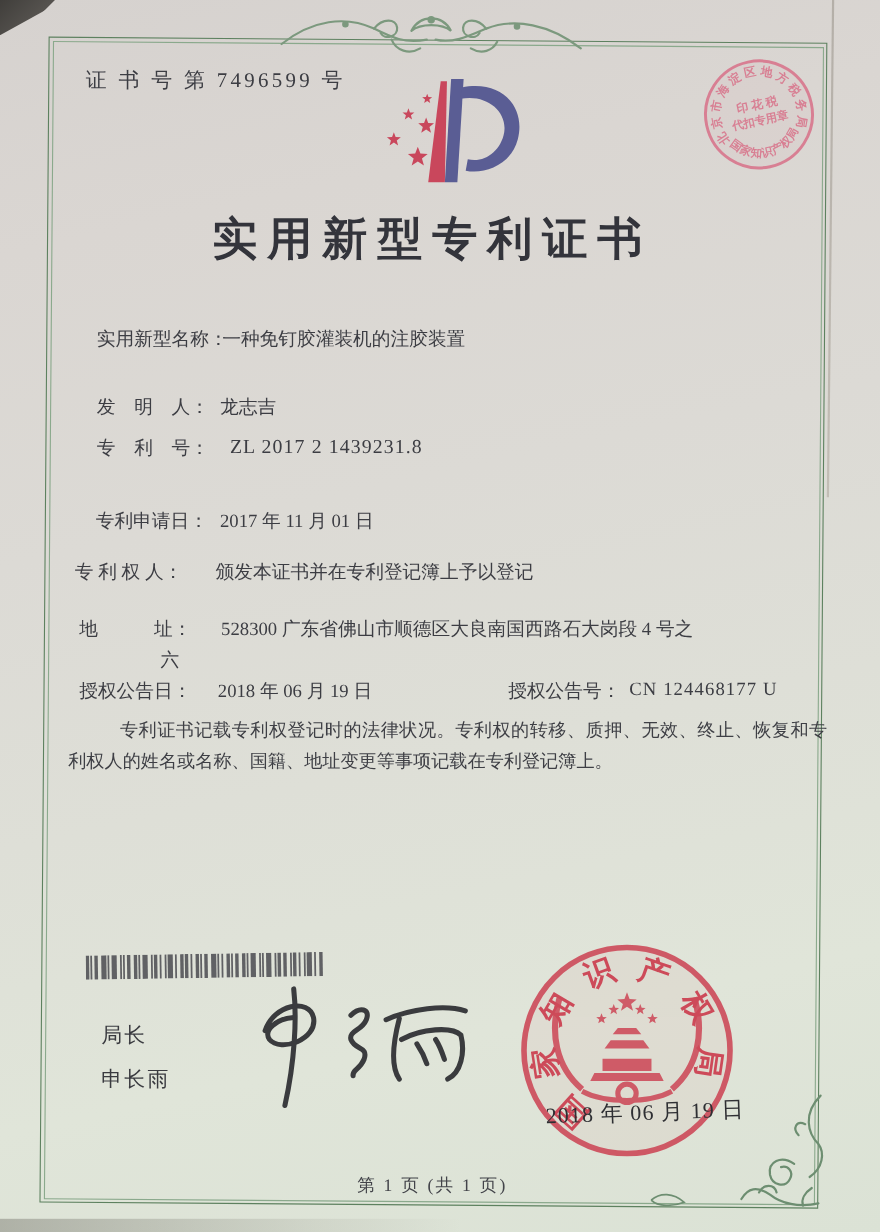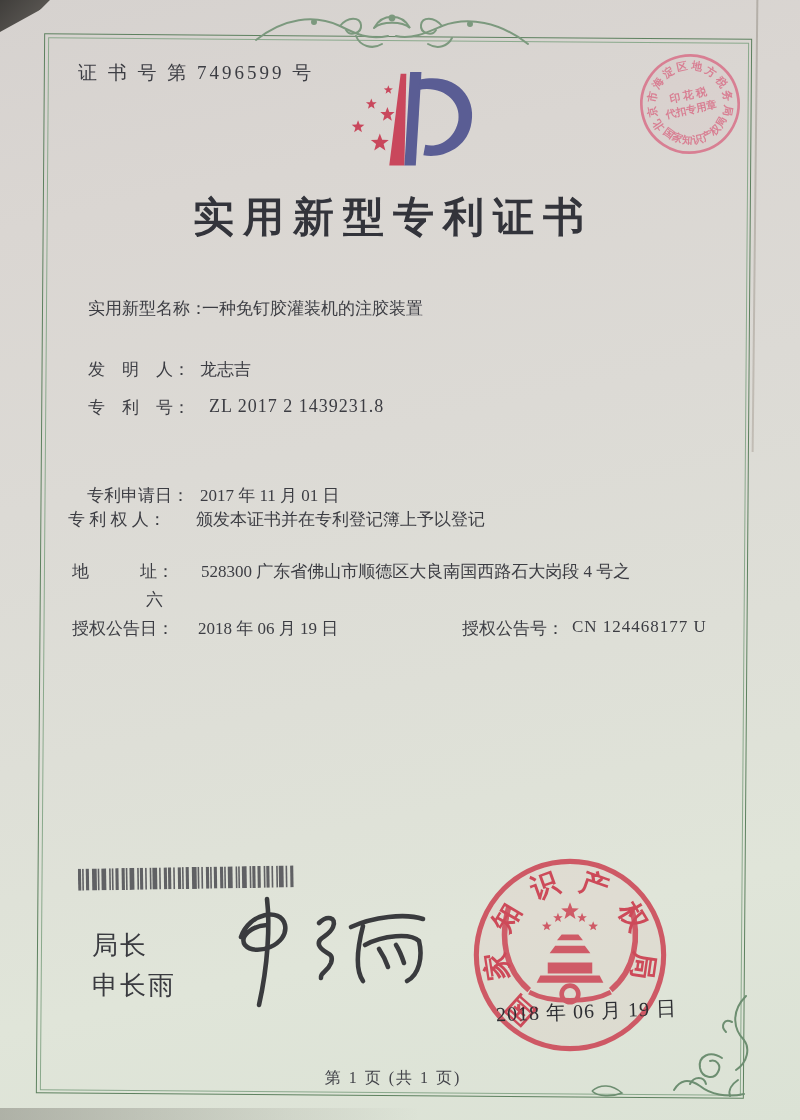--- a/index.html
+++ b/index.html
@@ -23,21 +23,21 @@
   .frame::after{content:"";position:absolute;inset:2.5px;border:1px solid #8aa98c;}
   
   .certno{left:78px;top:60px;font-size:19px;letter-spacing:3px;color:#3c3d43;text-align:center;}
   .title{left:40px;top:190px;width:706px;text-align:center;font-size:41px;font-weight:bold;
     letter-spacing:9px;color:#33343b;}
   .row{font-size:17px;color:#3c3d43;height:26px;white-space:nowrap;}
   .row .val{position:absolute;white-space:nowrap;}
   .paras{left:62px;top:650px;width:690px;font-size:16.5px;line-height:28px;
     color:#3e3f45;text-align:justify;}
   .paras p{margin:0;text-indent:2.85em;}
-  .signer{font-size:26px;color:#3a3b40;letter-spacing:2px;}
+  .signer{font-size:19px;color:#3a3b40;letter-spacing:2px;}
   .footer{left:40px;top:1068px;width:706px;text-align:center;font-size:16px;
     letter-spacing:2px;color:#43444a;}
   .sealdate{left:496px;top:998px;font-size:20px;letter-spacing:1px;color:#2e2f33;
     transform:rotate(-2deg);z-index:6;white-space:nowrap;}
   svg text{font-family:"Liberation Serif","DejaVu Serif",serif;}
 </style>
 </head>
 <body>
 
 <div class="abs corner-shadow"></div>
@@ -125,21 +125,21 @@
   <span class="val" style="left:114px;">一种免钉胶灌装机的注胶装置</span>
 </div>
 <div class="abs row" style="left:88px;top:358px;">
   <span>发　明　人：</span>
   <span class="val" style="left:112px;">龙志吉</span>
 </div>
 <div class="abs row" style="left:88px;top:396px;">
   <span>专　利　号：</span>
   <span class="val" style="left:121px;font-size:18px;letter-spacing:1px;">ZL 2017 2 1439231.8</span>
 </div>
-<div class="abs row" style="left:87px;top:484px;">
+<div class="abs row" style="left:87px;top:462px;">
   <span>专利申请日：</span>
   <span class="val" style="left:113px;">2017 年 11 月 01 日</span>
 </div>
 <div class="abs row" style="left:68px;top:508px;">
   <span>专 利 权 人：</span>
   <span class="val" style="left:128px;">颁发本证书并在专利登记簿上予以登记</span>
 </div>
 <div class="abs row" style="left:72px;top:560px;">
   <span>地　　　址：</span>
   <span class="val" style="left:129px;">528300 广东省佛山市顺德区大良南国西路石大岗段 4 号之</span>
@@ -150,20 +150,21 @@
 <div class="abs row" style="left:72px;top:617px;">
   <span>授权公告日：</span>
   <span class="val" style="left:126px;">2018 年 06 月 19 日</span>
 </div>
 <div class="abs row" style="left:462px;top:617px;">
   <span>授权公告号：</span>
   <span class="val" style="left:110px;letter-spacing:1px;">CN 124468177 U</span>
 </div>
 
 <div class="abs paras">
+  <p>专利证书记载专利权登记时的法律状况。专利权的转移、质押、无效、终止、恢复和专利权人的姓名或名称、国籍、地址变更等事项记载在专利登记簿上。</p>
 </div>
 
 <svg id="barcode" class="abs" style="left:78px;top:867px;transform:rotate(-0.9deg);" width="222" height="22" viewBox="0 0 222 22">
     <rect x="0.0" y="0" width="3.1" height="22" fill="#4a4a50" opacity="0.85"></rect>
     <rect x="4.2" y="0" width="1.6" height="22" fill="#4a4a50" opacity="0.85"></rect>
     <rect x="7.9" y="0" width="3.1" height="22" fill="#4a4a50" opacity="0.85"></rect>
     <rect x="14.1" y="0" width="4.7" height="22" fill="#4a4a50" opacity="0.85"></rect>
     <rect x="19.8" y="0" width="1.6" height="22" fill="#4a4a50" opacity="0.85"></rect>
     <rect x="23.5" y="0" width="4.7" height="22" fill="#4a4a50" opacity="0.85"></rect>
     <rect x="31.2" y="0" width="1.6" height="22" fill="#4a4a50" opacity="0.85"></rect>

